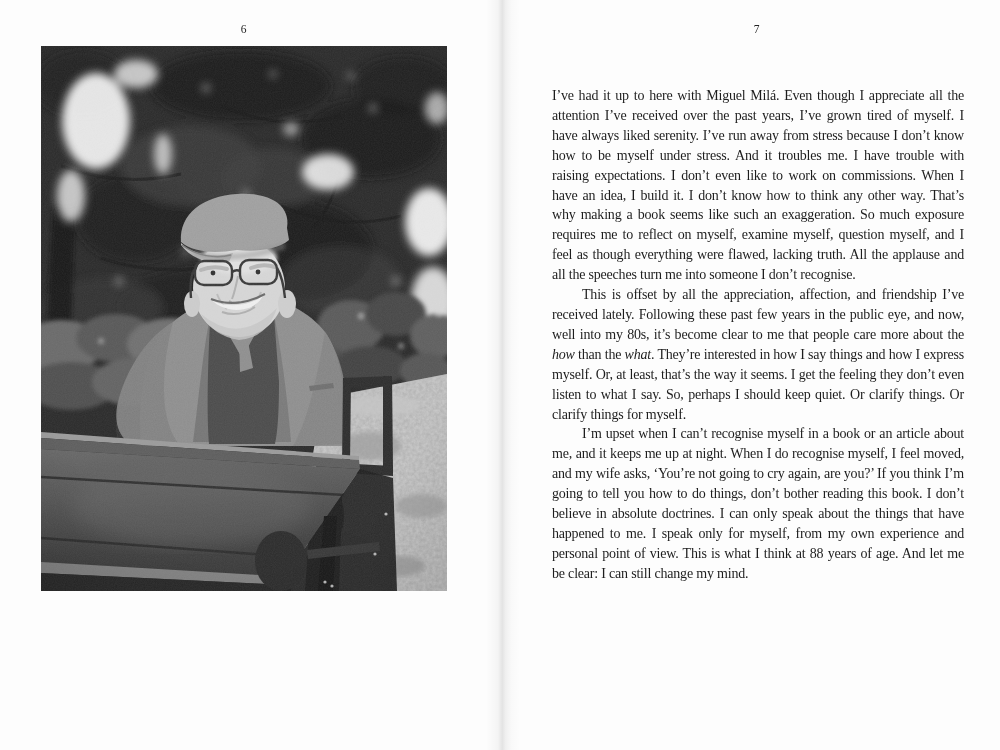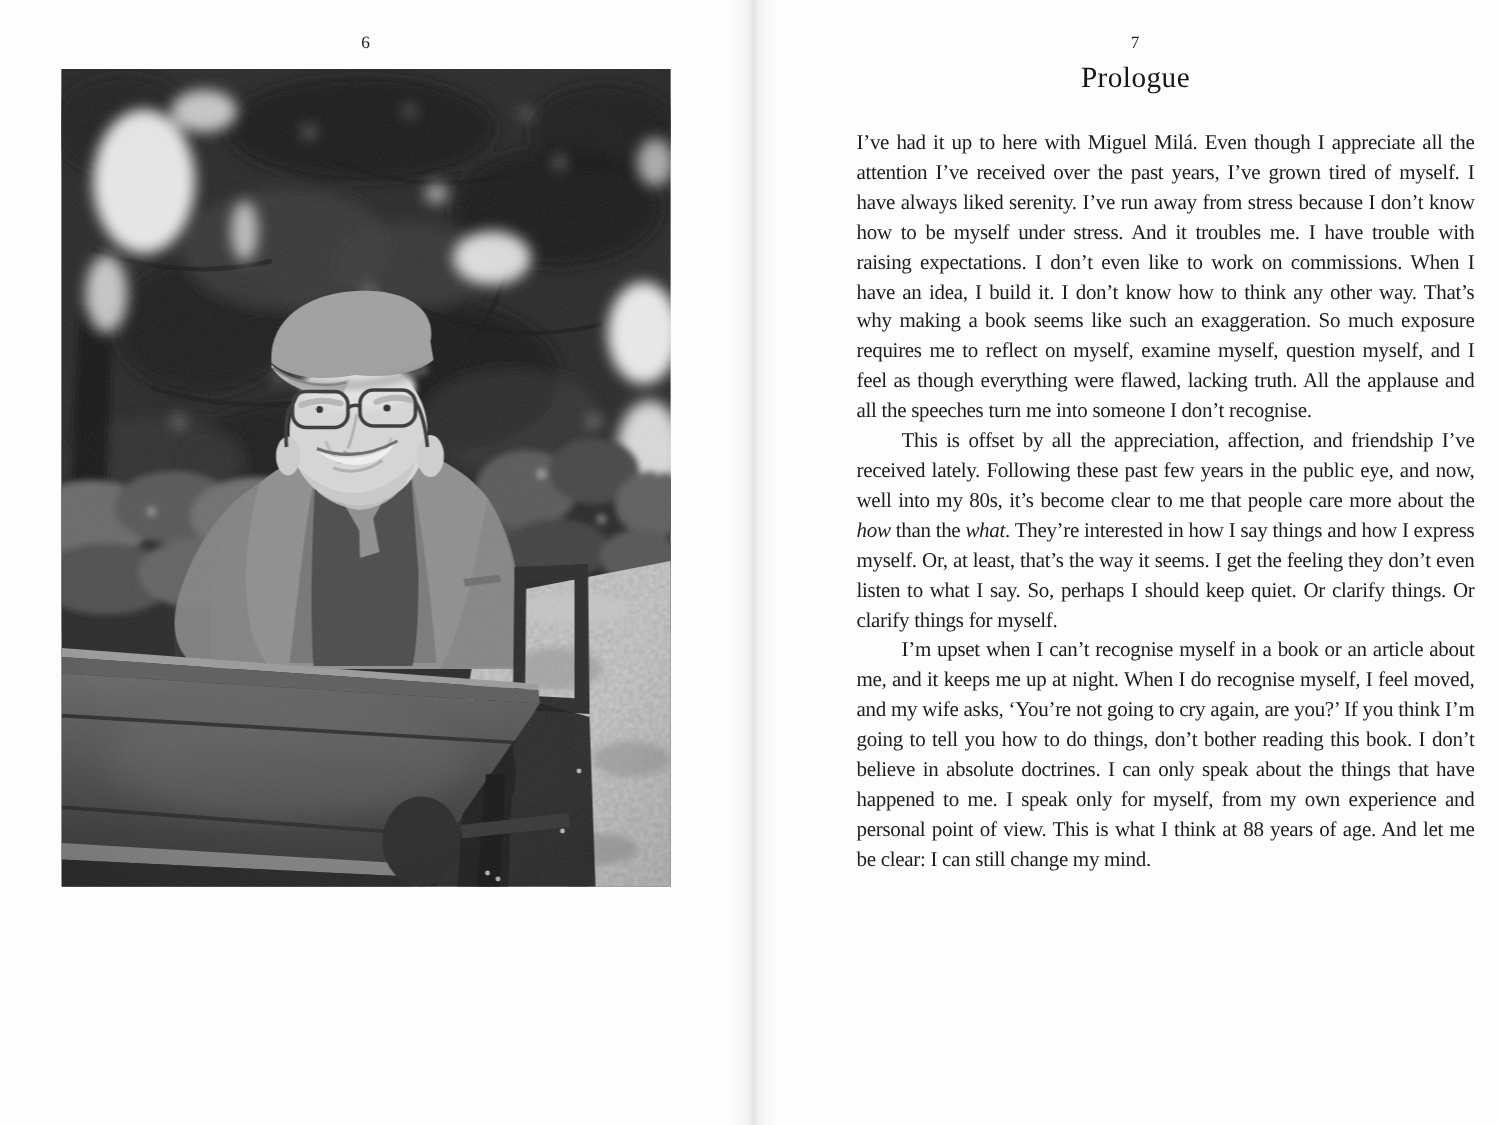--- a/index.html
+++ b/index.html
@@ -43,21 +43,21 @@
 
   h1.chapter-title {
     position:absolute; top:42px; left:52px; width:410px; margin:0;
     font-size:19.5px; font-weight:500; text-align:center;
     letter-spacing:0.3px; color:#161616;
   }
 
   .body-text {
     position:absolute; top:86px; left:52px; width:412px;
     font-size:14px; line-height:19.9px; letter-spacing:-0.2px;
-    text-align:justify; text-justify:inter-word; color:#1d1d1d;margin-left:19px;
+    text-align:justify; text-justify:inter-word; color:#1d1d1d;
   }
   .body-text p { margin:0; padding:0; }
   .body-text p.indent { text-indent:30px; }
 </style>
 </head>
 <body style="color: rgb(29, 29, 29);">
 
 <div class="spread" style="background: rgb(253, 253, 253);">
 
   <div class="page page-left">
@@ -294,21 +294,20 @@
         <rect width="406" height="545" fill="url(#vigG)"></rect>
       </svg>
 
     </figure>
   </div>
 
   <div class="gutter"></div>
 
   <div class="page page-right">
     <div class="pagenum">7</div>
-    <h1 class="chapter-title">Prologue</h1>
     <div class="body-text">
         <p><span>I’ve had it up to here with Miguel Milá. Even though I appreciate all the attention I’ve received over the past years, I’ve grown tired of myself. I have always liked serenity. I’ve run away from stress because I don’t know how to be myself under stress. And it troubles me. I have trouble with raising expectations. I don’t even like to work on commissions. When I have an idea, I build it. I don’t know how to think any other way. That’s why making a book seems like such an exaggeration. So much exposure requires me to reflect on myself, examine myself, question myself, and I feel as though everything were flawed, lacking truth. All the applause and all the speeches turn me into someone I don’t recognise.</span></p>
         <p class="indent"><span>This is offset by all the appreciation, affection, and friendship I’ve received lately. Following these past few years in the public eye, and now, well into my 80s, it’s become clear to me that people care more about the </span><i>how</i><span> than the </span><i>what</i><span>. They’re interested in how I say things and how I express myself. Or, at least, that’s the way it seems. I get the feeling they don’t even listen to what I say. So, perhaps I should keep quiet. Or clarify things. Or clarify things for myself.</span></p>
         <p class="indent"><span>I’m upset when I can’t recognise myself in a book or an article about me, and it keeps me up at night. When I do recognise myself, I feel moved, and my wife asks, ‘You’re not going to cry again, are you?’ If you think I’m going to tell you how to do things, don’t bother reading this book. I don’t believe in absolute doctrines. I can only speak about the things that have happened to me. I speak only for myself, from my own experience and personal point of view. This is what I think at 88 years of age. And let me be clear: I can still change my mind.</span></p>
       </div>
   </div>
 
 </div>
 
 </body></html>

